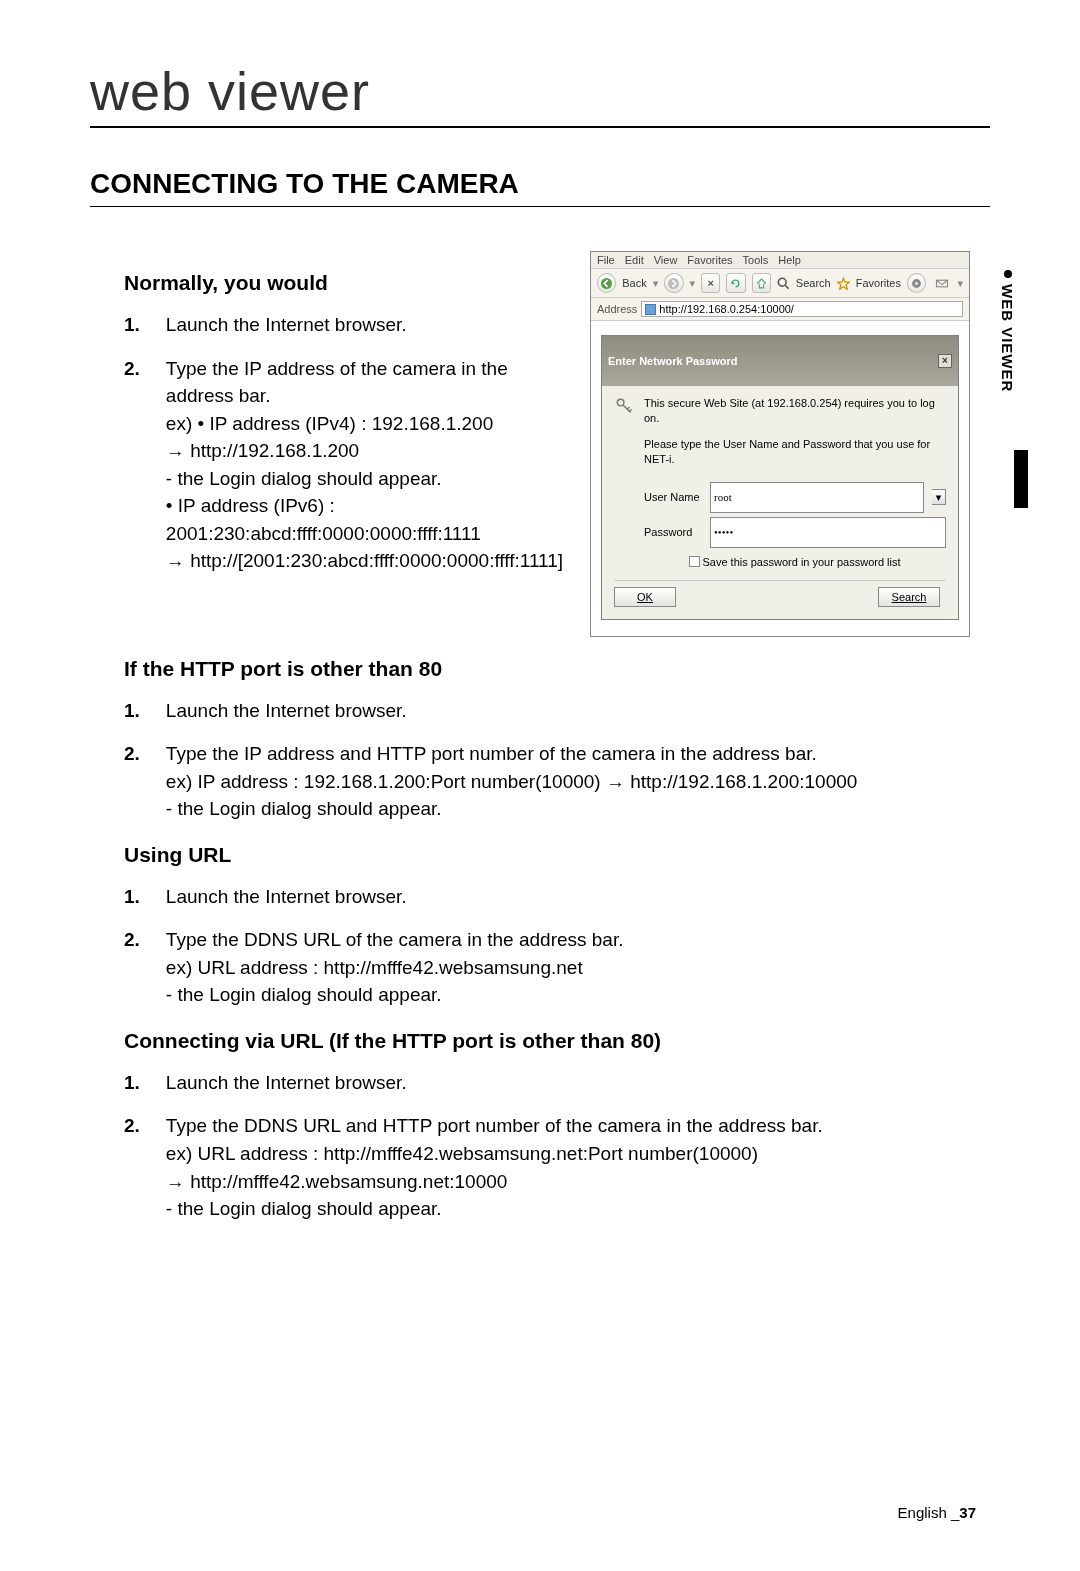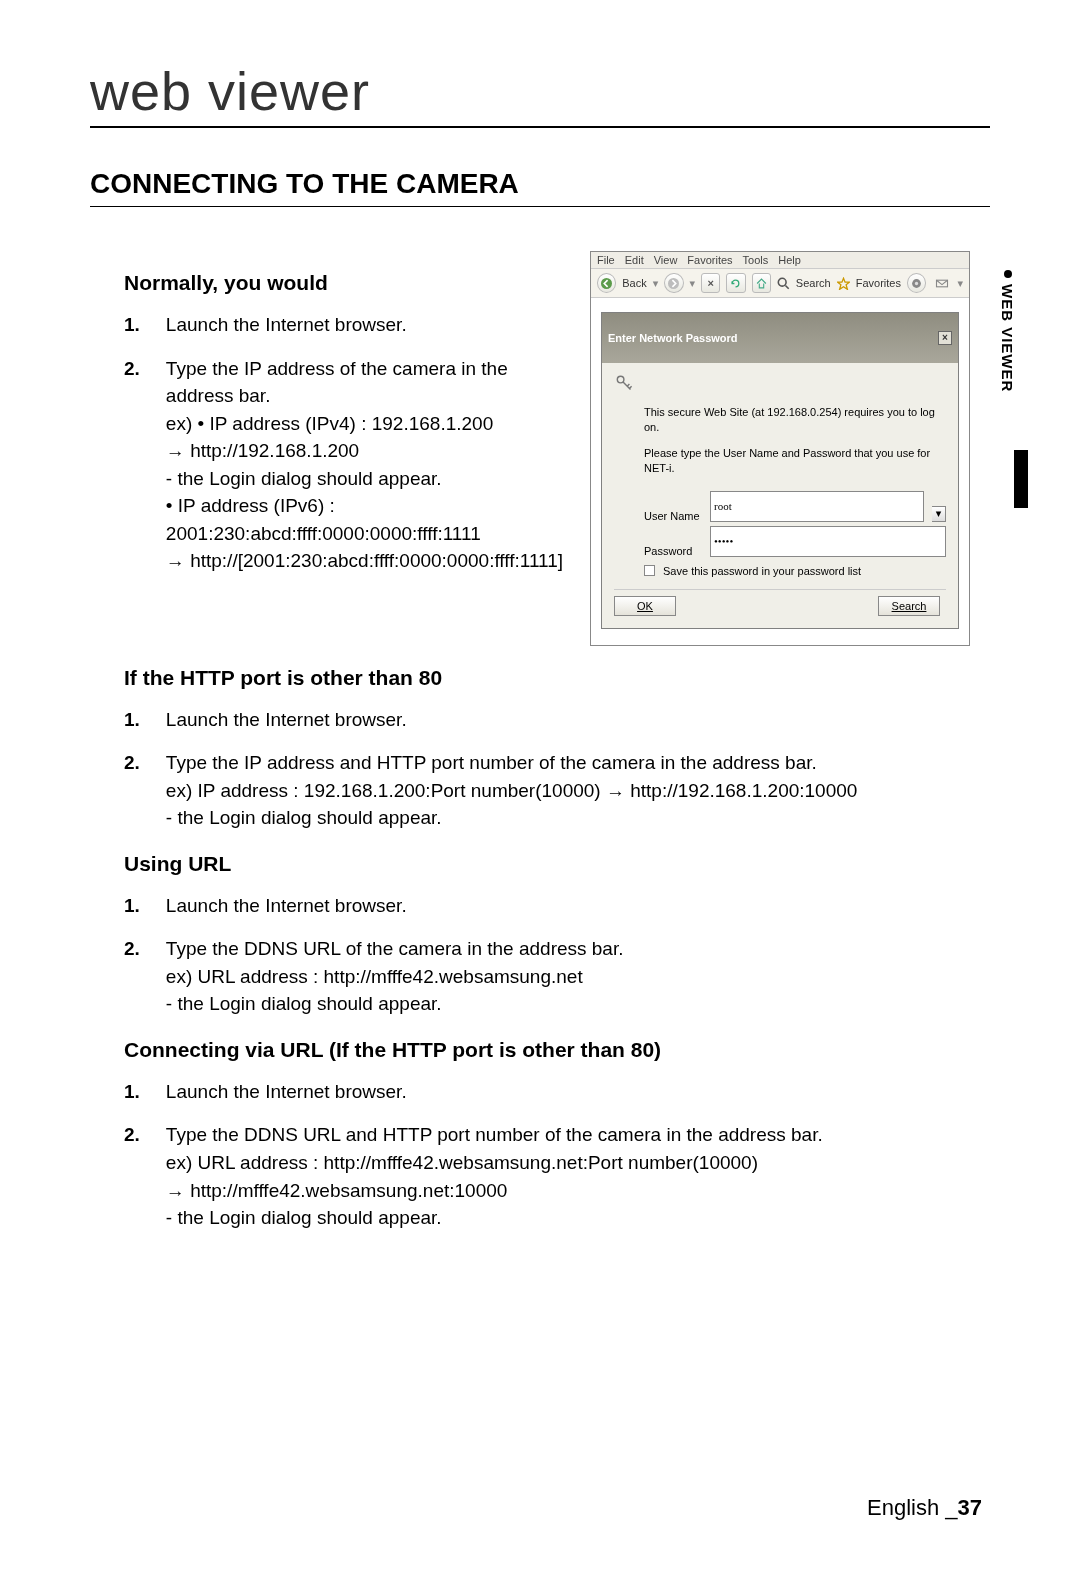--- a/index.html
+++ b/index.html
@@ -73,22 +73,22 @@
     position: absolute;
     right: 52px;
     top: 450px;
     width: 14px;
     height: 58px;
     background: #000;
   }
   .footer {
     position: absolute;
     bottom: 50px;
-    right: 98px;
-    font-size: 22px;
+    right: 104px;
+    font-size: 15px;
   }
   .footer .pg { font-weight: 700; }
 
   
   .ie-window {
     width: 380px;
     border: 1px solid #888;
     font-size: 11px;
     font-family: Tahoma, Arial, sans-serif;
     flex-shrink: 0;
@@ -156,33 +156,33 @@
     width: 14px; height: 14px; border: 1px solid #666; background: #e2e0d6;
     display: inline-flex; align-items: center; justify-content: center;
     color: #333; font-size: 10px; line-height: 1;
   }
   .dlg-body { padding: 10px 12px 12px 12px; }
   .dlg-row { display: flex; gap: 8px; }
   .dlg-row .key-ico {
     width: 22px; height: 22px; flex-shrink: 0;
     display: inline-flex; align-items: center; justify-content: center;
   }
-  .dlg-text { flex: 1; line-height: 1.4; margin-top: 32px; }
+  .dlg-text { flex: 1; line-height: 1.4; }
   .dlg-text p { margin-bottom: 10px; }
-  .field-row { display: flex; align-items: flex-end; gap: 8px; margin: 4px 0 4px 30px; }
+  .field-row { display: flex; align-items: center; gap: 8px; margin: 4px 0 4px 30px; }
   .field-row .flabel { width: 58px; }
   .field-row .finput {
     flex: 1; background: #fff; border: 1px solid #888; height: 31px; padding: 0 3px;
     font-family: Tahoma; display: flex; align-items: center;
   }
   .field-row .dd {
     width: 14px; height: 16px; border: 1px solid #888; border-left: none;
     background: linear-gradient(#fff,#ddd); display: inline-flex; align-items: center; justify-content: center;
   }
-  .chk-row { display: flex; align-items: center; gap: 8px; margin: 8px 0 12px 30px; }
+  .chk-row { display: flex; align-items: center; gap: 2px; margin: 8px 0 12px 30px; justify-content: center; }
   .chk { width: 11px; height: 11px; border: 1px solid #888; background: #fff; }
   .btn-row { display: flex; gap: 4px; justify-content: space-between; padding-right: 6px; text-decoration: underline; }
   .win-btn {
     width: 62px; height: 20px; border: 1px solid #888; background: linear-gradient(#fff,#e5e3da);
     display: inline-flex; align-items: center; justify-content: center;
     font-size: 11px;
   }
   .hr-thin { height:1px; background:#ccc; margin: 6px 0; }
 </style>
 </head>
@@ -271,20 +271,27 @@
           </svg>
       </span>
       <span class="tb-btn" style="border:none;background:none">
         <svg viewBox="0 0 12 10" style="width:14px">
             <rect x="1" y="2" width="10" height="6" stroke="#888" fill="none"></rect>
             <path d="M1 2 L6 6 L11 2" stroke="#888" fill="none"></path>
           </svg>
       </span>
       <span style="color:#888">▾</span>
     </div>
+    <div class="ie-addr">
+      <span class="lbl">Address</span>
+      <span class="fld">
+        <span class="fico"></span>
+        <span>http://192.168.0.254:10000/</span>
+      </span>
+    </div>
     <div class="ie-body">
       <div class="dlg">
         <div class="dlg-title">
           <span>Enter Network Password</span>
           <span class="x">×</span>
         </div>
         <div class="dlg-body">
           <div class="dlg-row">
             <span class="key-ico">
               <svg viewBox="0 0 20 20" width="22" height="22">

